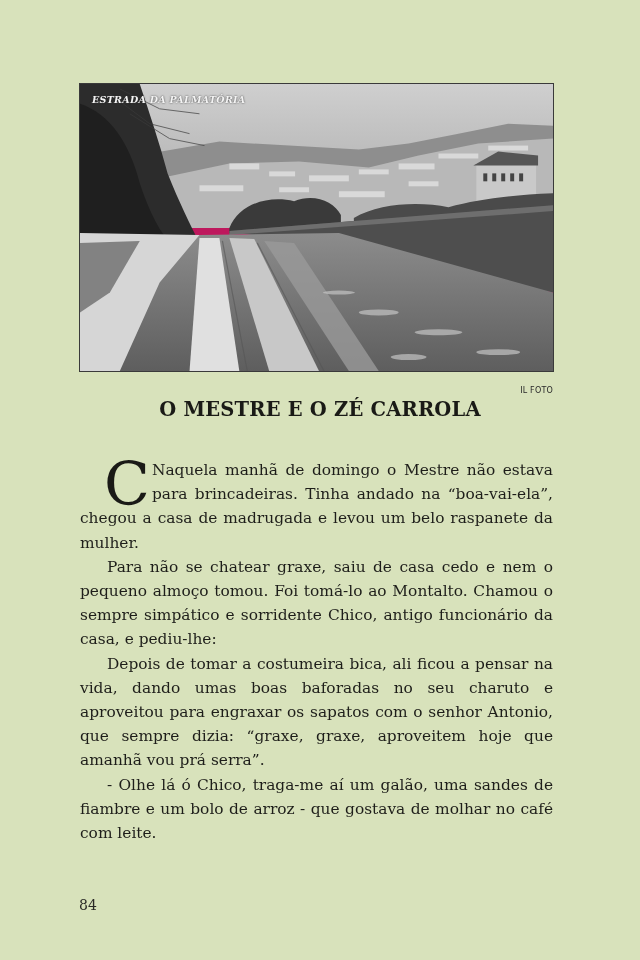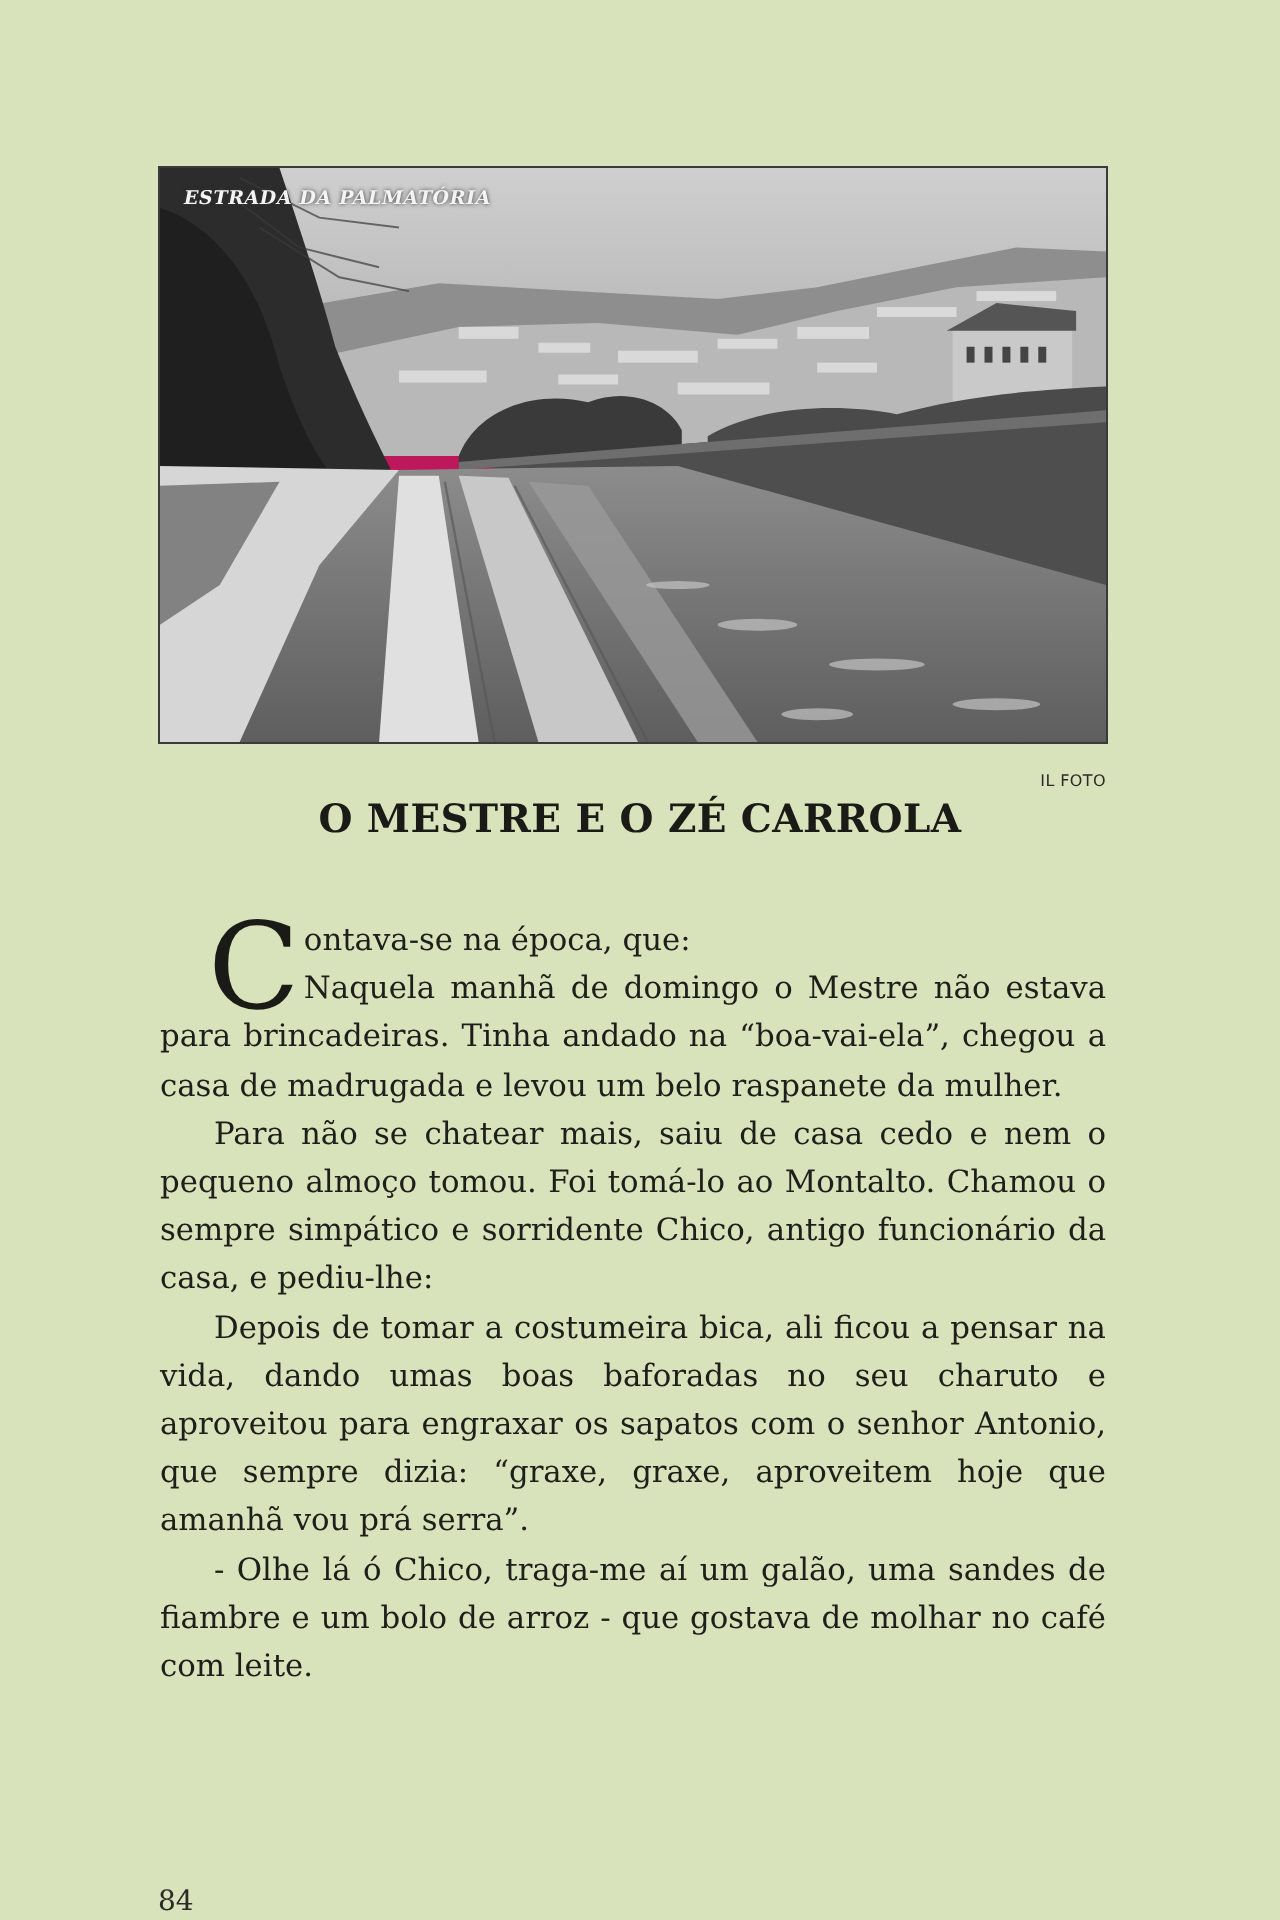--- a/index.html
+++ b/index.html
@@ -92,21 +92,21 @@
       margin-right: 2px;
       color: #1a1a16;
     }
     .first-line {
       display: block;
       text-indent: 0;
     }
     .page-number {
       position: absolute;
       left: 79px;
-      top: 943px;
+      top: 897px;
       font-family: "DejaVu Serif", serif;
       font-size: 14px;
       color: #2a2a26;
     }
   </style>
 </head>
 <body>
 
 <div class="photo">
   <svg viewBox="0 0 475 289" preserveAspectRatio="none">
@@ -189,21 +189,20 @@
   <div class="photo-caption">ESTRADA DA PALMATÓRIA</div>
 </div>
 
 <div class="photo-credit">IL FOTO</div>
 
 <h1 class="title" style="margin:0;">O MESTRE E O ZÉ CARROLA</h1>
 
 <div class="body-text">
   <p class="first">
     <span class="dropcap">C</span>
-    <span class="first-line">ontava-se na época, que:</span>
     <span>Naquela manhã de domingo o Mestre não estava para brincadeiras. Tinha andado na “boa-vai-ela”, chegou a casa de madrugada e levou um belo raspanete da mulher.</span>
   </p>
-  <p>Para não se chatear mais, saiu de casa cedo e nem o pequeno almoço tomou. Foi tomá-lo ao Montalto. Chamou o sempre simpático e sorridente Chico, antigo funcionário da casa, e pediu-lhe:</p>
+  <p>Para não se chatear graxe, saiu de casa cedo e nem o pequeno almoço tomou. Foi tomá-lo ao Montalto. Chamou o sempre simpático e sorridente Chico, antigo funcionário da casa, e pediu-lhe:</p>
   <p>Depois de tomar a costumeira bica, ali ficou a pensar na vida, dando umas boas baforadas no seu charuto e aproveitou para engraxar os sapatos com o senhor Antonio, que sempre dizia: “graxe, graxe, aproveitem hoje que amanhã vou prá serra”.</p>
   <p>- Olhe lá ó Chico, traga-me aí um galão, uma sandes de fiambre e um bolo de arroz - que gostava de molhar no café com leite.</p>
 </div>
 
 <div class="page-number">84</div>
 
 </body></html>

